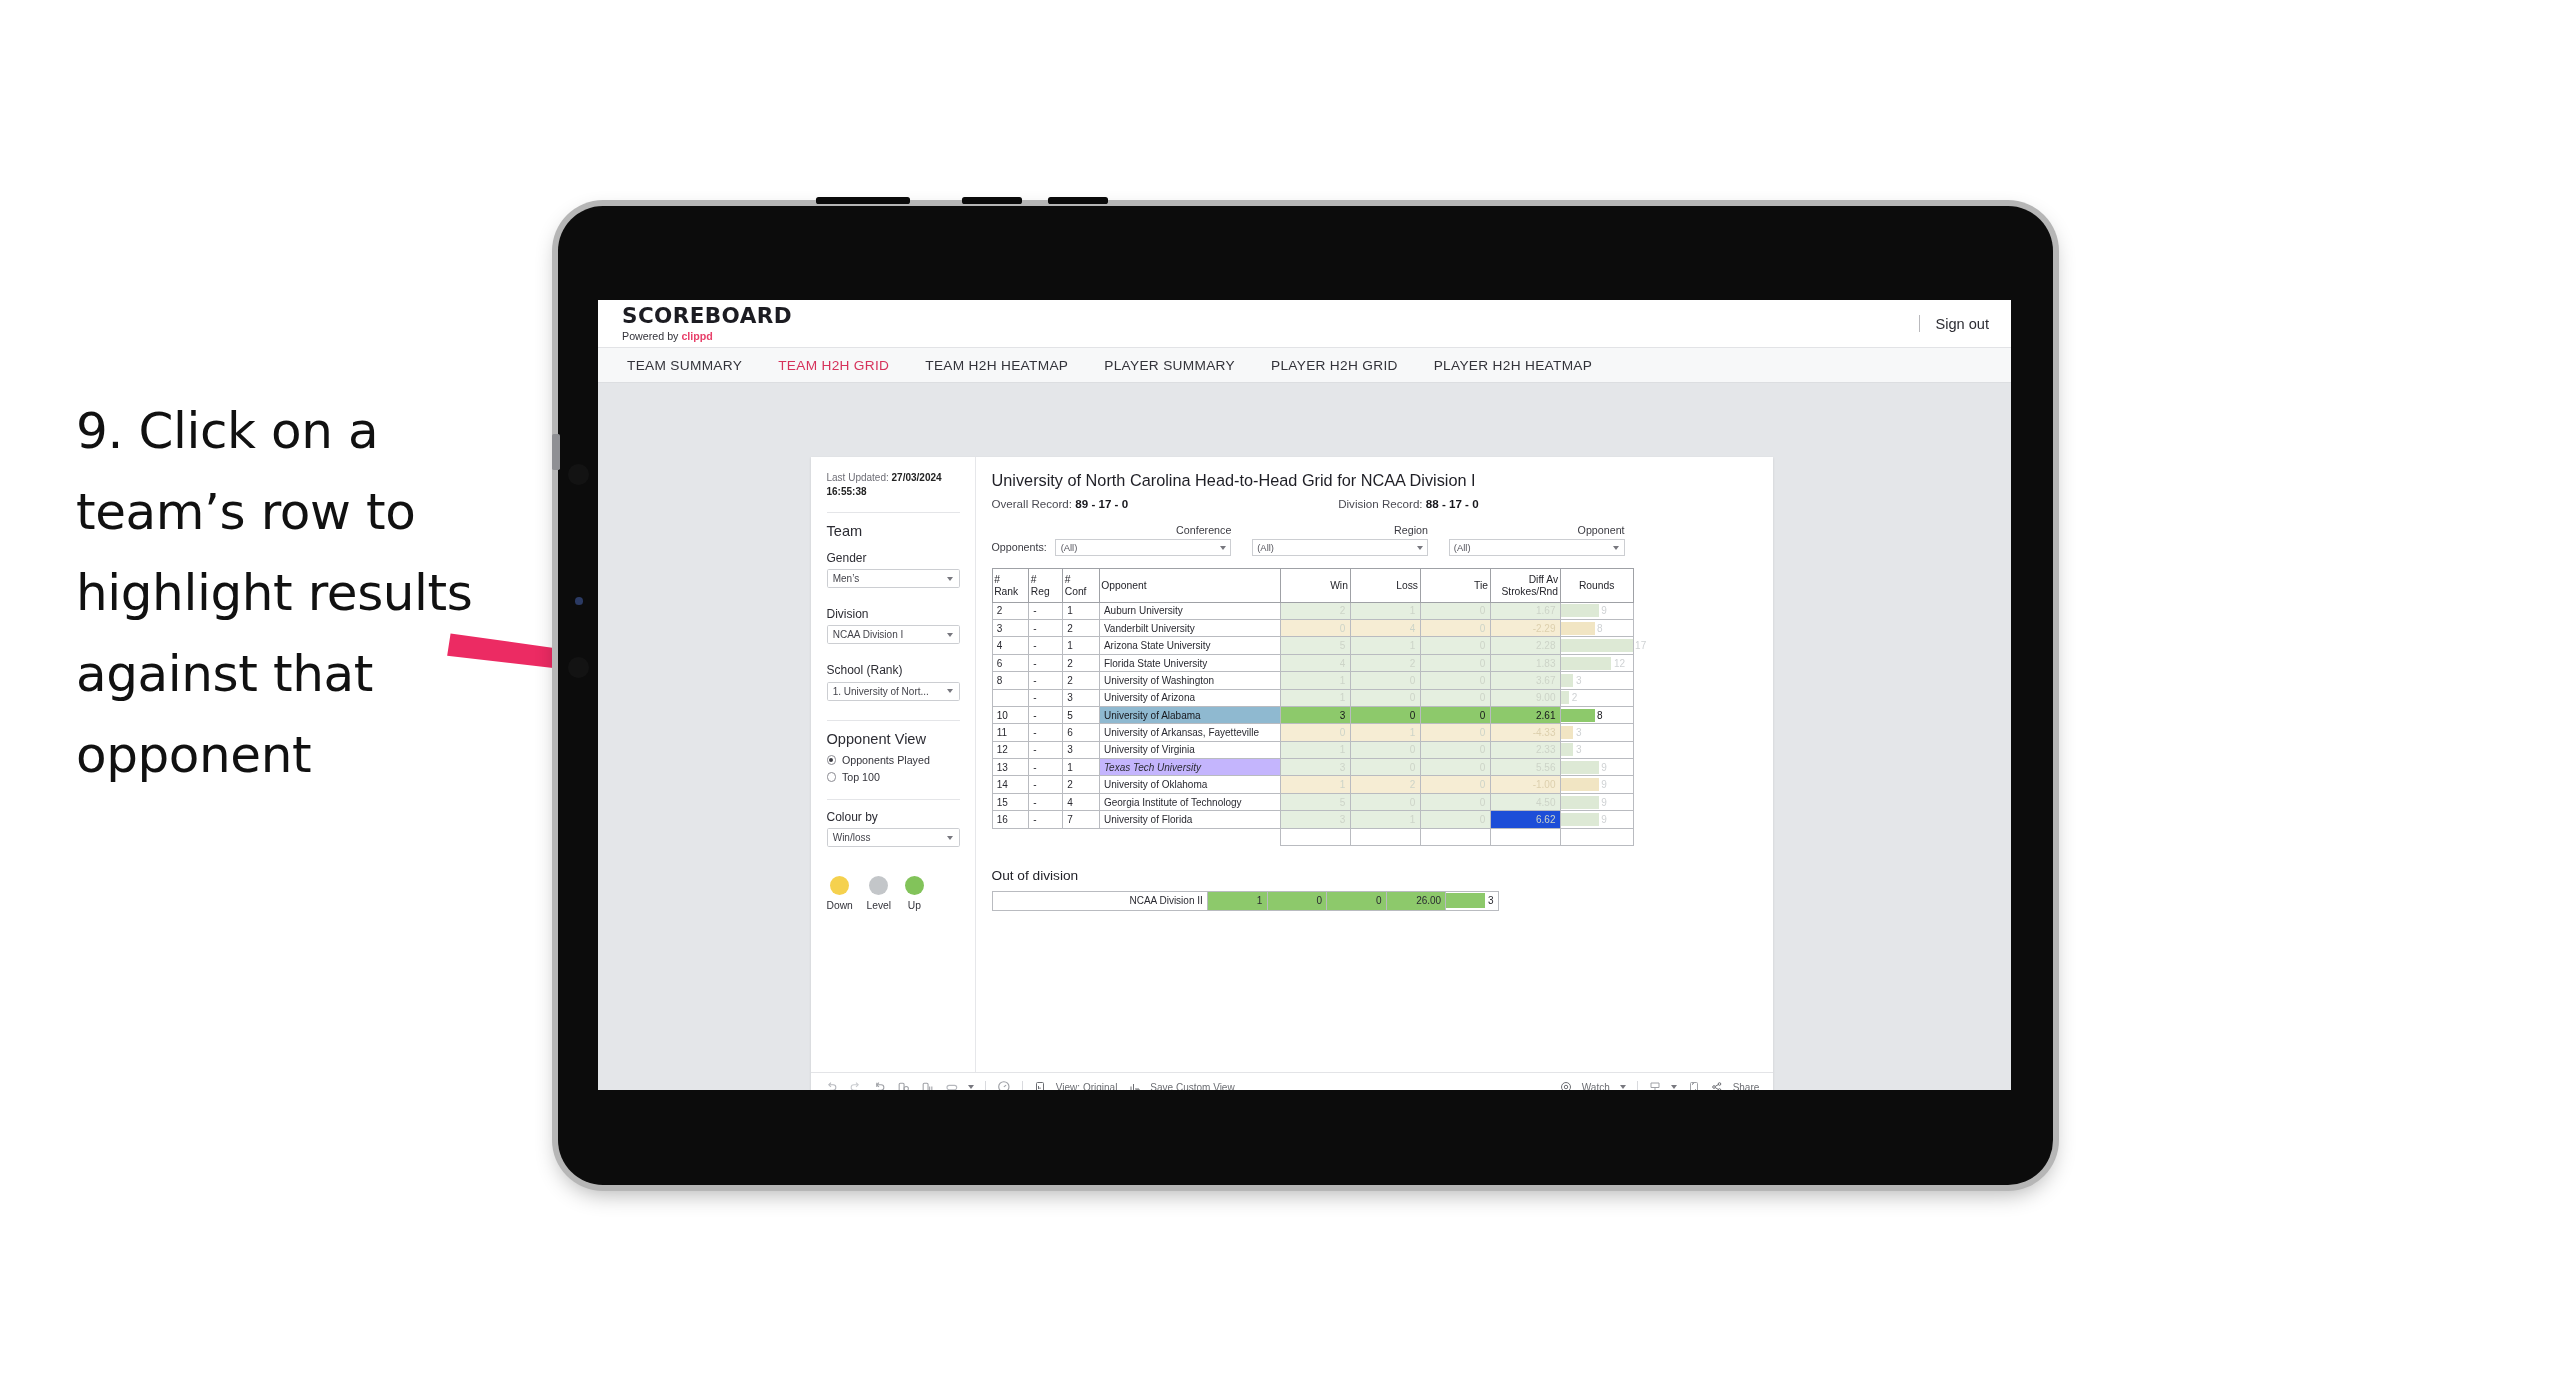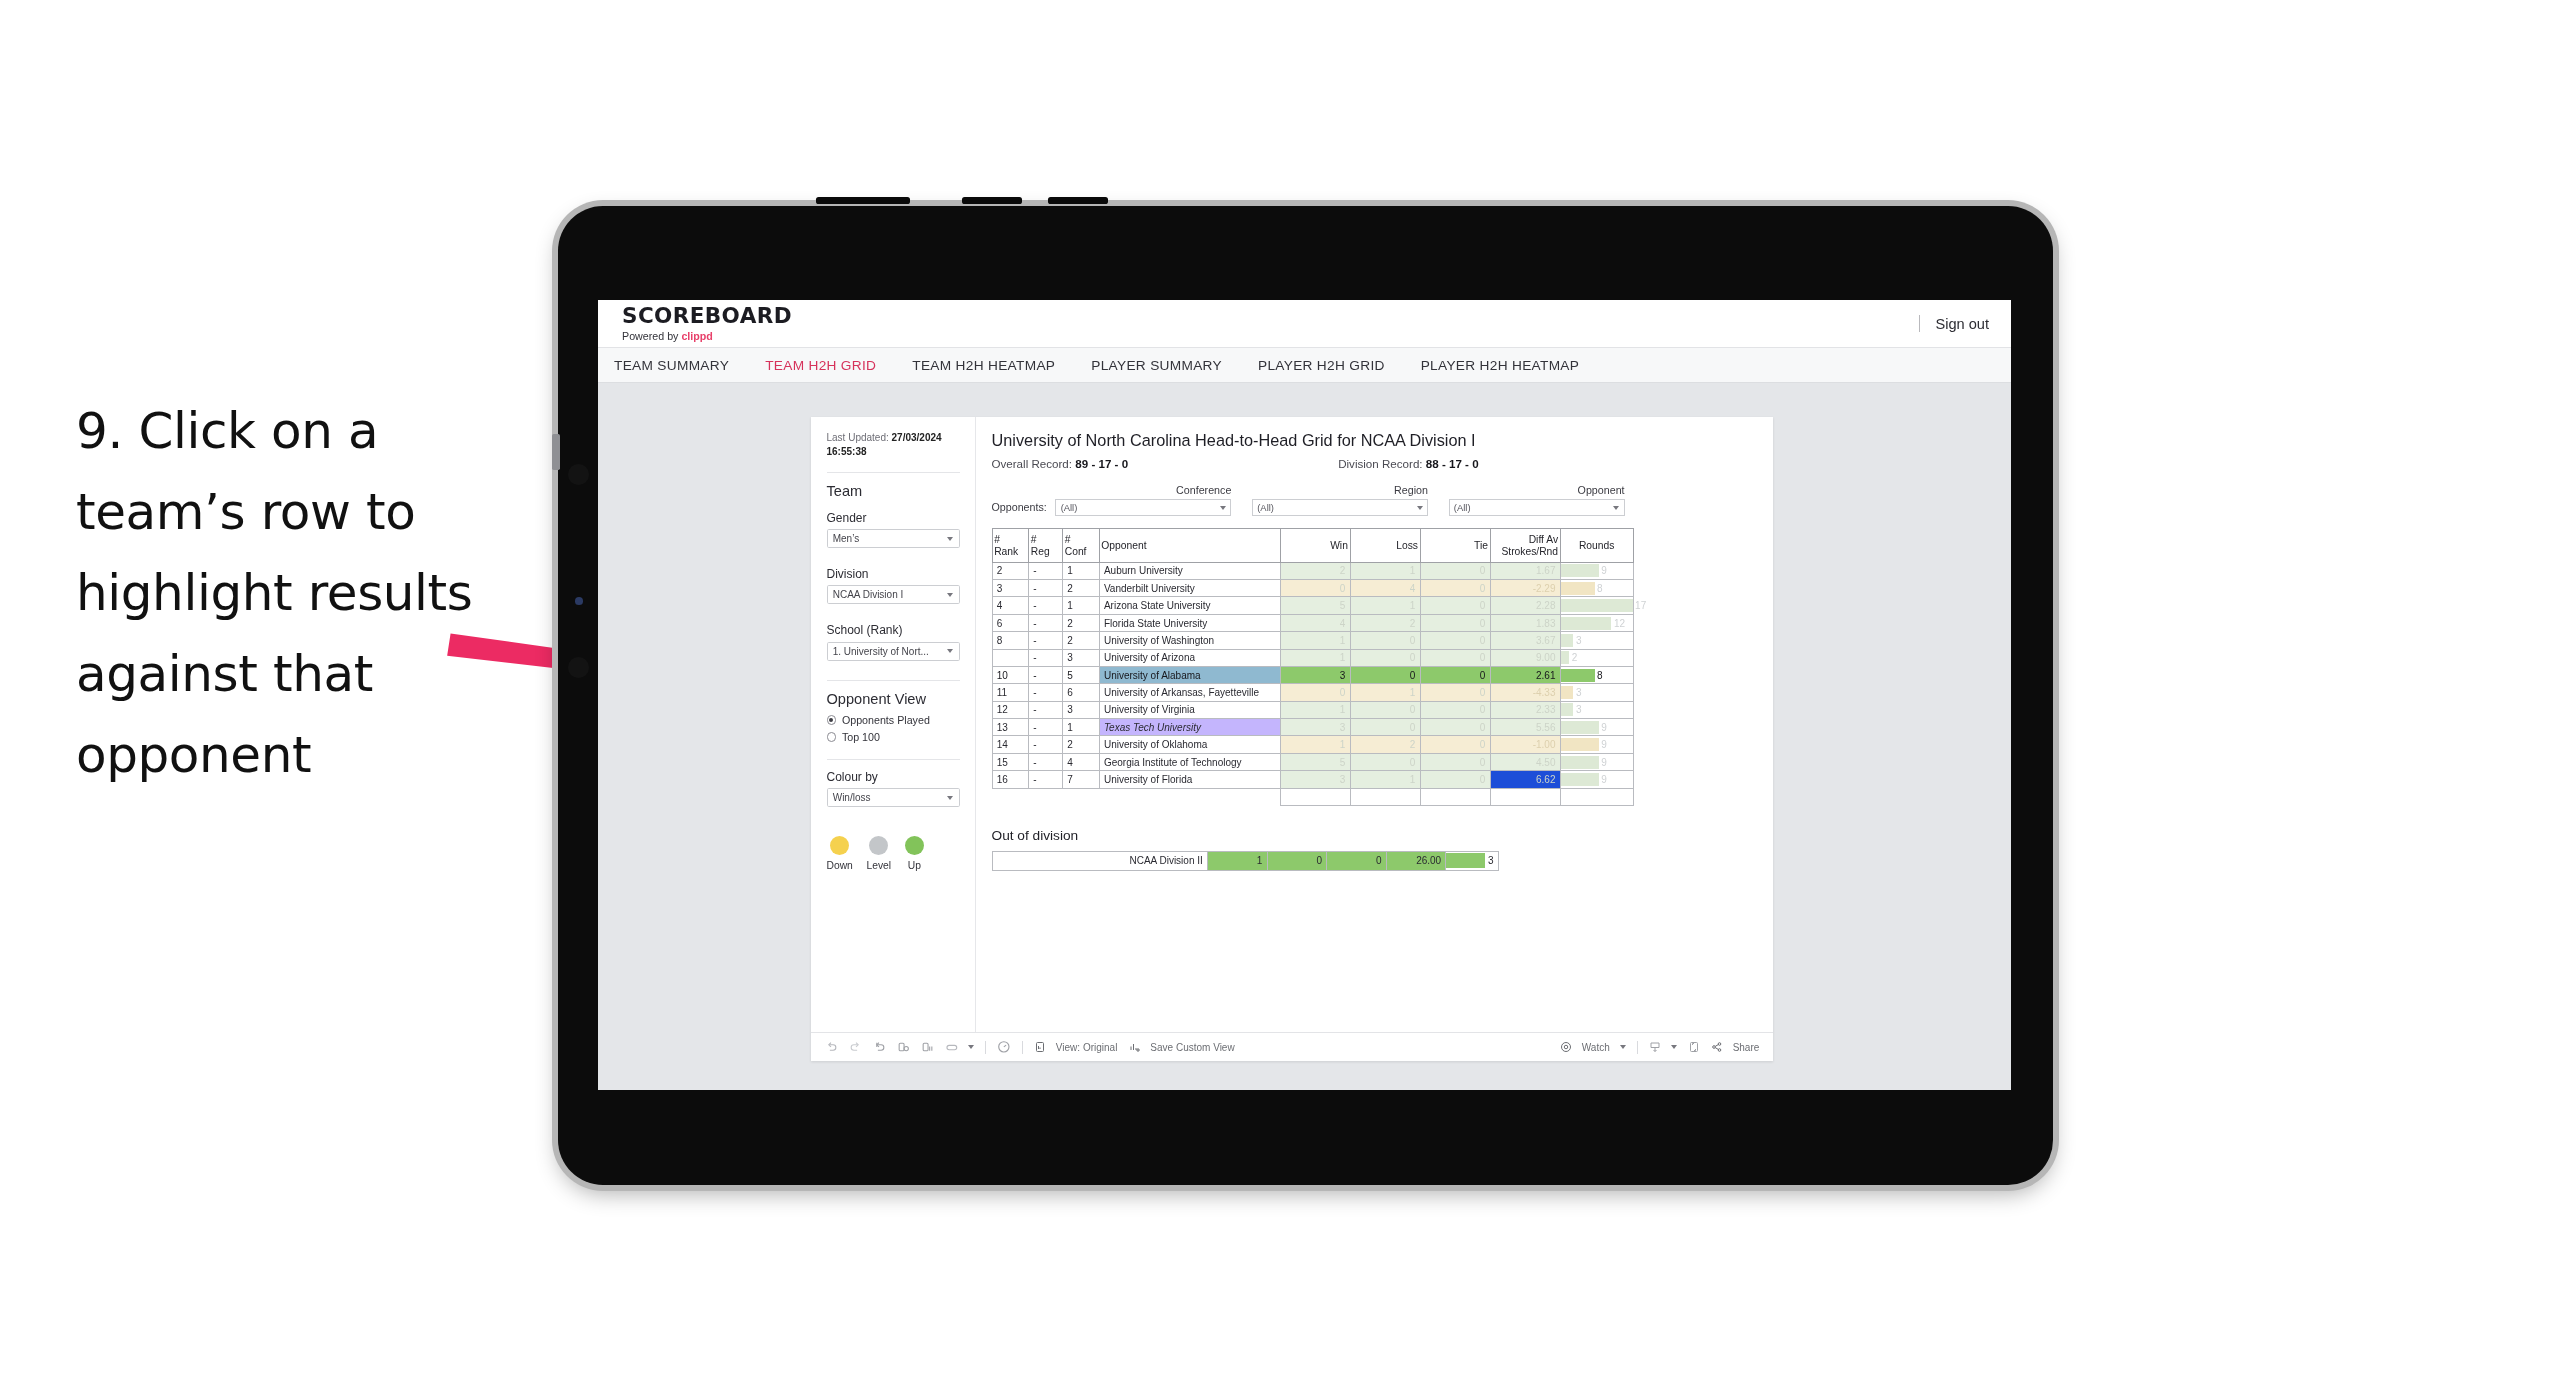--- a/index.html
+++ b/index.html
@@ -44,29 +44,29 @@
   }
   .topnav-item.active::after{
     content:"";position:absolute;left:15.5px;right:15.5px;bottom:0;height:3.4px;background:#d6325b;
   }
   #signout{position:absolute;right:22px;top:0;bottom:0;display:flex;align-items:center;gap:15.5px;}
   .sep-bar{width:0.9px;height:17px;background:#b9b9bd;}
   #signout .so-label{font-size:14.6px;color:#2d2d33;cursor:pointer;}
 
   #subnav{
     height:36px;background:#f7f8f9;border-top:0.9px solid #e2e3e6;border-bottom:0.9px solid #dcdee1;
-    display:flex;align-items:center;padding-left:16px;box-sizing:border-box;
+    display:flex;align-items:center;padding-left:29px;box-sizing:border-box;
   }
   .subnav-item{font-size:13.7px;color:#33333a;margin-right:36px;letter-spacing:0.3px;cursor:pointer;}
   .subnav-item.active{color:#d6325b;}
 
   
   #viz-wrap{padding:34px 0 0 213px;}
   #viz{width:962px;height:644px;background:#ffffff;display:flex;flex-direction:column;
-       box-shadow:0 0.9px 2.6px rgba(0,0,0,.10);}
+       box-shadow:0 0.9px 2.6px rgba(0,0,0,.10);margin-top:40px;}
   #viz-body{flex:1;display:flex;min-height:0;}
 
   
   #side{width:165px;border-right:0.9px solid #e6e7ea;padding:13.7px 15.5px 0 15.5px;box-sizing:border-box;
         font-size:10.7px;color:#3b3b42;}
   .last-upd{font-size:10px;color:#6d6d75;line-height:1.45;}
   .last-upd b{color:#222;font-weight:700;}
   .sdiv{height:0.9px;background:#e4e5e8;margin:12px 0 10.3px 0;}
   .s-h{font-size:14.6px;color:#2c2c33;margin:1.7px 0 12px 0;}
   .s-lab{font-size:12px;color:#2c2c33;margin:0 0 4.3px 0;}

